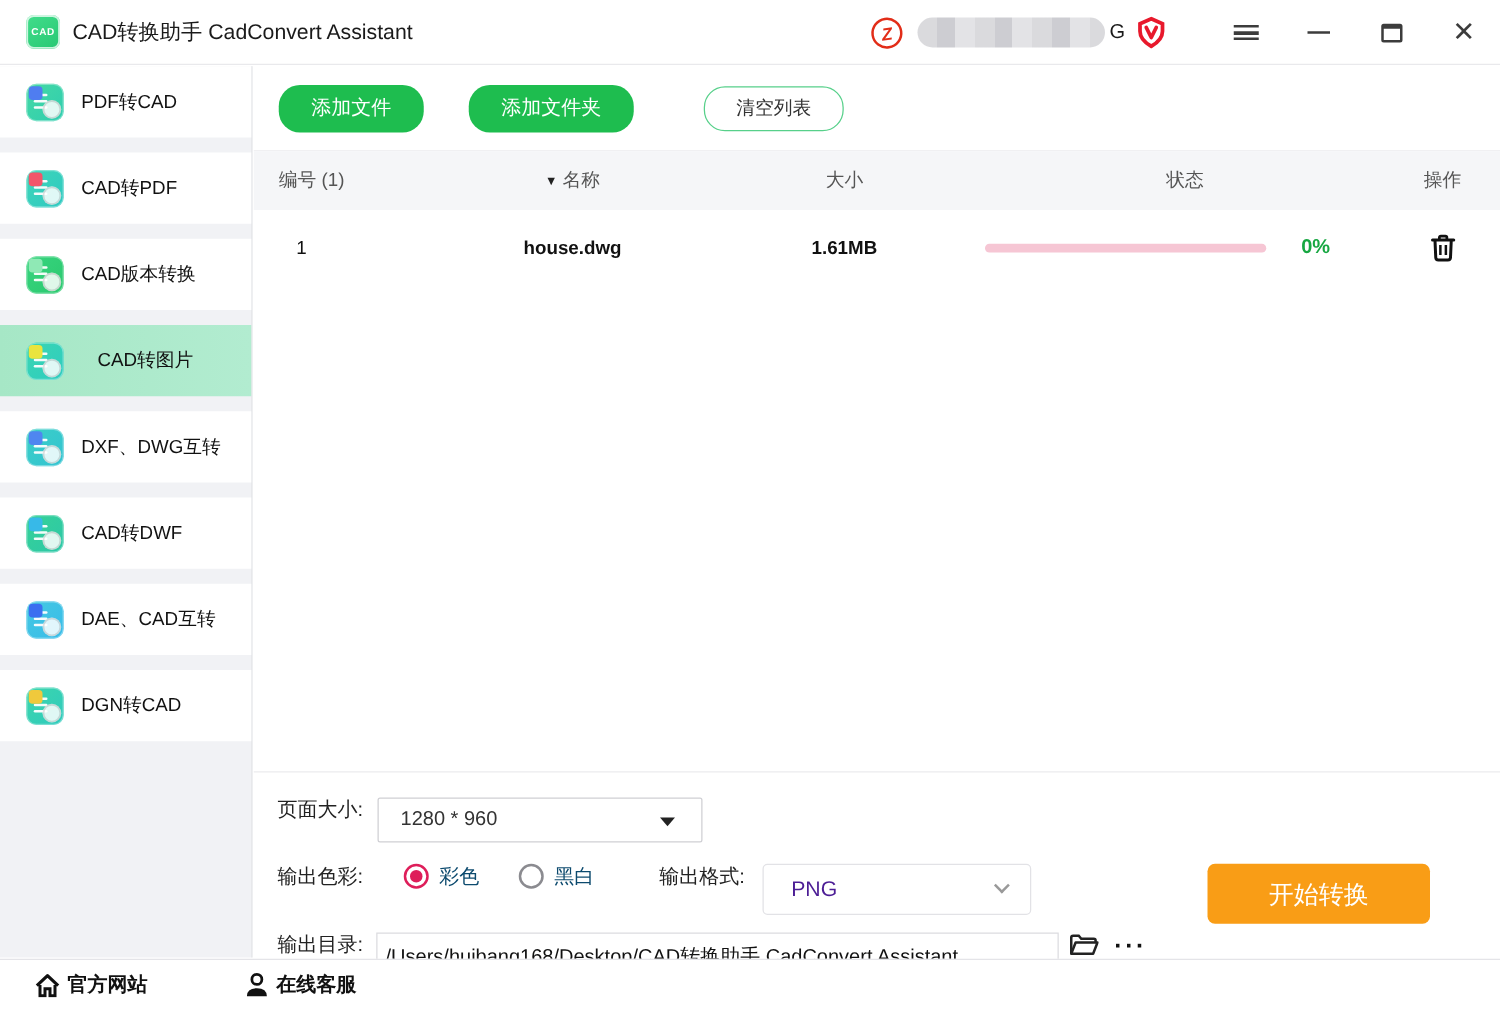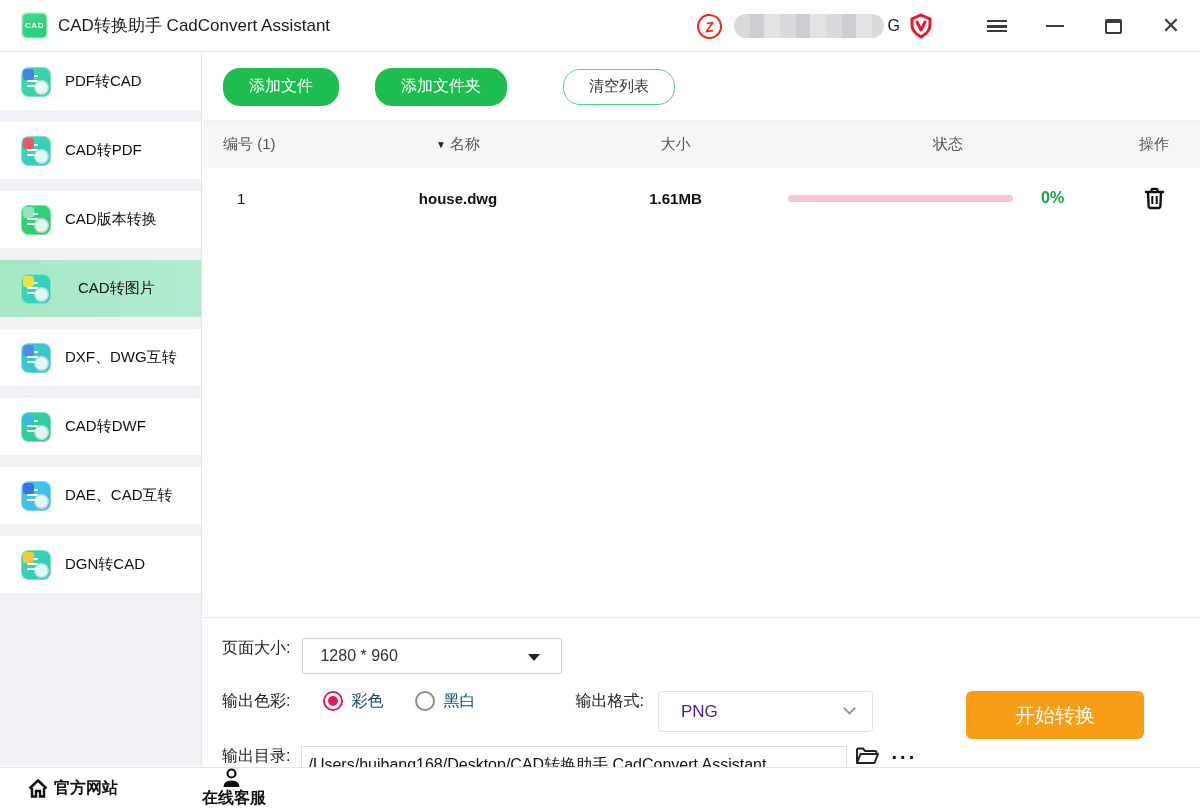--- a/index.html
+++ b/index.html
@@ -216,21 +216,21 @@
         <span class="tri-down"></span>
       </div>
     </div>
 
     <div class="srow" style="top:73px; width:958px;">
       <span class="slabel">输出色彩:</span>
       <span class="radio on" style="margin-left:33px;"></span>
       <span class="radio-label">彩色</span>
       <span class="radio off" style="margin-left:32px;"></span>
       <span class="radio-label">黑白</span>
-      <span class="slabel" style="margin-left:100px;">输出格式:</span>
+      <span class="slabel" style="margin-left:52px;">输出格式:</span>
       <div class="sel-box sel-fmt">
         <span class="val">PNG</span>
         <span class="chev"></span>
       </div>
       <button class="btn-start">开始转换</button>
     </div>
 
     <div class="srow" style="top:128px;">
       <span class="slabel">输出目录:</span>
       <div class="dir-input">
@@ -249,20 +249,20 @@
 </div>
 
 <div class="footer">
   <div class="foot-item" style="margin-left:28px;">
     <svg width="20" height="19" viewBox="0 0 20 19">
       <path d="M1.5 9.5 L10 1.5 L18.5 9.5" fill="none" stroke="#111" stroke-width="2.6" stroke-linejoin="round"></path>
       <path d="M4 9 V17.5 H8 V12 H12 V17.5 H16 V9" fill="none" stroke="#111" stroke-width="2.4"></path>
     </svg>
     <span class="txt">官方网站</span>
   </div>
-  <div class="foot-item" style="margin-left:78px;flex-direction:column;">
+  <div class="foot-item" style="margin-left:78px;">
     <svg width="19" height="20" viewBox="0 0 19 20">
       <circle cx="9.5" cy="5.5" r="4" fill="none" stroke="#111" stroke-width="2.2"></circle>
       <path d="M1.5 19 Q1.5 12.5 9.5 12.5 Q17.5 12.5 17.5 19 Z" fill="#111"></path>
     </svg>
     <span class="txt">在线客服</span>
   </div>
 </div>
 
 </body></html>

